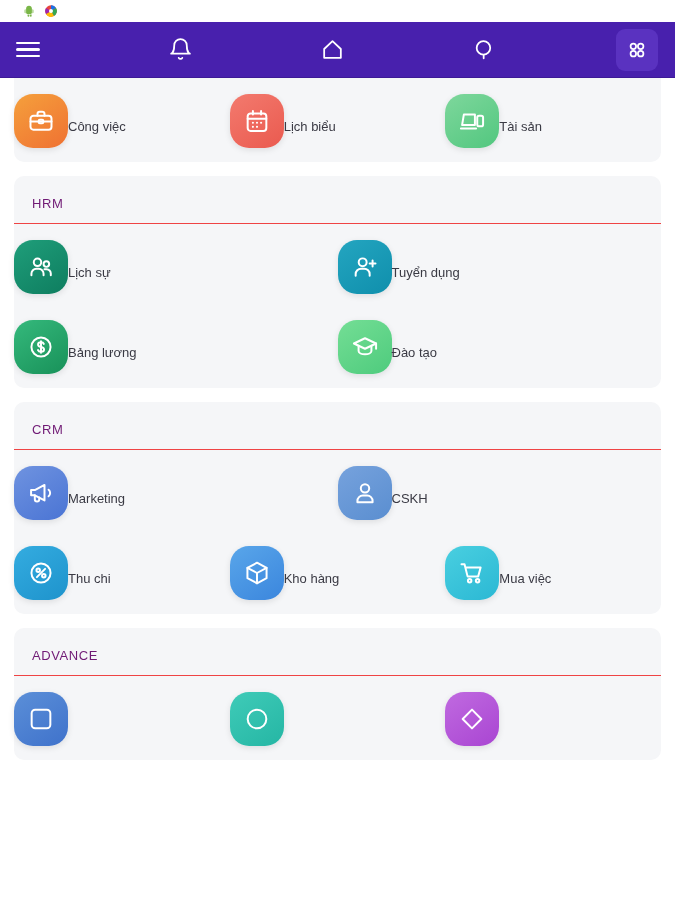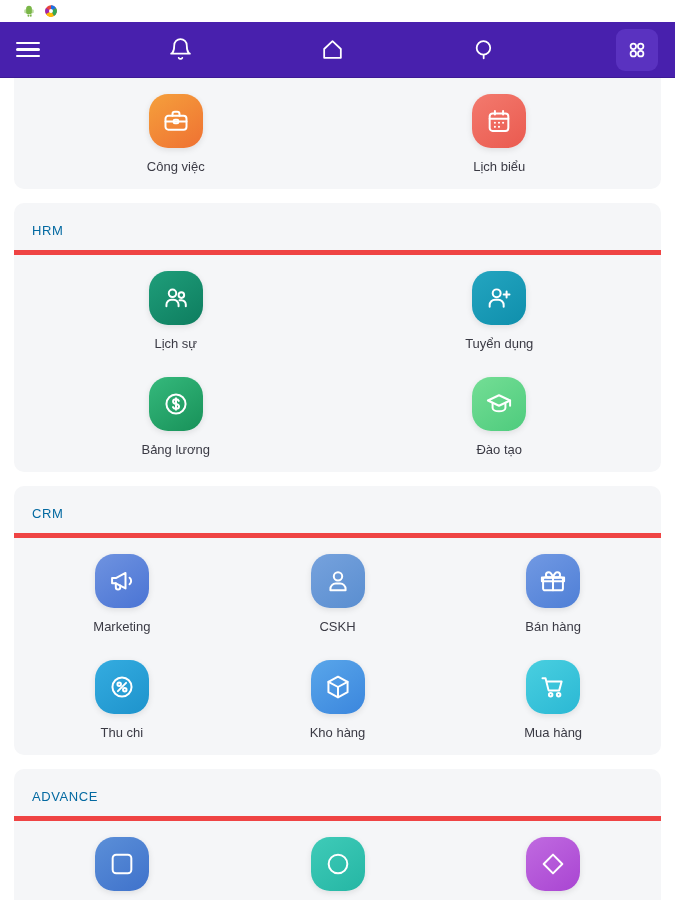--- a/index.html
+++ b/index.html
@@ -68,32 +68,32 @@
     border-radius: 10px;
     margin-bottom: 14px;
     padding-bottom: 14px;
   }
   .card.first { margin-top: 0; border-radius: 0 0 10px 10px; }
 
   .card-header {
     padding: 20px 18px 12px 18px;
     font-size: 13px;
     letter-spacing: 0.6px;
-    color: #0369a1;
-    border-bottom: 5px solid #ef4444;
+    color: #701a75;
+    border-bottom: 1px solid #ef4444;
   }
 
   .grid-row {
     display: flex;
     padding-top: 16px;
   }
   .tile {
     flex: 1;
     display: flex;
-    flex-direction: column;
+    flex-direction: row;
     align-items: center;
     cursor: pointer;
   }
   .tile-icon {
     width: 54px;
     height: 54px;
     border-radius: 19px;
     display: flex;
     align-items: center;
     justify-content: center;
@@ -200,20 +200,30 @@
                 <path d="M4 10h16M8.5 3.5v3M15.5 3.5v3"></path>
                 <circle cx="8.5" cy="13.5" r=".9" fill="#fff" stroke="none"></circle>
                 <circle cx="12" cy="13.5" r=".9" fill="#fff" stroke="none"></circle>
                 <circle cx="15.5" cy="13.5" r=".9" fill="#fff" stroke="none"></circle>
                 <circle cx="8.5" cy="17" r=".9" fill="#fff" stroke="none"></circle>
                 <circle cx="12" cy="17" r=".9" fill="#fff" stroke="none"></circle>
               </svg>
             </div>
             <div class="tile-label">Lịch biểu</div>
           </div>
+          <div class="tile">
+            <div class="tile-icon" style="background: linear-gradient(145deg, rgb(126, 215, 156), rgb(82, 199, 127));">
+              <svg viewBox="0 0 24 24" fill="none" stroke="#ffffff" stroke-width="1.7" stroke-linecap="round" stroke-linejoin="round">
+                <path d="M5 6.5h9.5v9H3.5z"></path>
+                <path d="M2.5 18.5h13"></path>
+                <rect x="16.5" y="7.5" width="5" height="9" rx="1.6"></rect>
+              </svg>
+            </div>
+            <div class="tile-label">Tài sản</div>
+          </div>
         </div>
       </div>
       <div class="card">
         <div class="card-header">HRM</div>
         <div class="grid-row">
           <div class="tile">
             <div class="tile-icon" style="background: linear-gradient(145deg, rgb(31, 158, 122), rgb(14, 125, 95));">
               <svg viewBox="0 0 24 24" fill="none" stroke="#ffffff" stroke-width="1.7" stroke-linecap="round" stroke-linejoin="round">
                 <circle cx="9" cy="8" r="3.2"></circle>
                 <path d="M3.8 19v-1.3A4.2 4.2 0 0 1 8 13.5h2a4.2 4.2 0 0 1 4.2 4.2V19"></path>
@@ -272,30 +282,20 @@
           </div>
           <div class="tile">
             <div class="tile-icon" style="background: linear-gradient(145deg, rgb(118, 162, 221), rgb(90, 142, 208));">
               <svg viewBox="0 0 24 24" fill="none" stroke="#ffffff" stroke-width="1.7" stroke-linecap="round" stroke-linejoin="round">
                 <circle cx="12" cy="8" r="3.6"></circle>
                 <path d="M5.5 20v-1.2a4.6 4.6 0 0 1 4.6-4.6h3.8a4.6 4.6 0 0 1 4.6 4.6V20z"></path>
               </svg>
             </div>
             <div class="tile-label">CSKH</div>
           </div>
-          <div class="tile">
-            <div class="tile-icon" style="background: linear-gradient(145deg, rgb(113, 153, 227), rgb(79, 127, 214));">
-              <svg viewBox="0 0 24 24" fill="none" stroke="#ffffff" stroke-width="1.7" stroke-linecap="round" stroke-linejoin="round">
-                <rect x="3.5" y="9" width="17" height="11" rx="1.6"></rect>
-                <path d="M2.5 9h19v3.2h-19zM12 9v11"></path>
-                <path d="M12 9S10.6 4.5 8.2 4.5A2.2 2.2 0 0 0 8.2 9zM12 9s1.4-4.5 3.8-4.5A2.2 2.2 0 0 1 15.8 9z"></path>
-              </svg>
-            </div>
-            <div class="tile-label">Bán hàng</div>
-          </div>
         </div>
         <div class="row-gap"></div>
         <div class="grid-row">
           <div class="tile">
             <div class="tile-icon" style="background: linear-gradient(145deg, rgb(52, 172, 224), rgb(30, 147, 204));">
               <svg viewBox="0 0 24 24" fill="none" stroke="#ffffff" stroke-width="1.7" stroke-linecap="round" stroke-linejoin="round">
                 <circle cx="12" cy="12" r="8.2"></circle>
                 <path d="M15.5 8.5 8.5 15.5"></path>
                 <circle cx="9.6" cy="9.6" r="1.5"></circle>
                 <circle cx="14.4" cy="14.4" r="1.5"></circle>
@@ -313,21 +313,21 @@
             <div class="tile-label">Kho hàng</div>
           </div>
           <div class="tile">
             <div class="tile-icon" style="background: linear-gradient(145deg, rgb(73, 207, 224), rgb(43, 184, 212));">
               <svg viewBox="0 0 24 24" fill="none" stroke="#ffffff" stroke-width="1.7" stroke-linecap="round" stroke-linejoin="round">
                 <path d="M3 4.5h2.6l2.6 10.4h9.1l2.1-7.6H6.4"></path>
                 <circle cx="10" cy="18.6" r="1.5"></circle>
                 <circle cx="16.8" cy="18.6" r="1.5"></circle>
               </svg>
             </div>
-            <div class="tile-label">Mua hàng</div>
+            <div class="tile-label">Mua việc</div>
           </div>
         </div>
       </div>
       <div class="card">
         <div class="card-header">ADVANCE</div>
         <div class="grid-row">
           <div class="tile">
             <div class="tile-icon" style="background: linear-gradient(145deg, rgb(91, 143, 216), rgb(63, 114, 203));">
               <svg viewBox="0 0 24 24" fill="none" stroke="#ffffff" stroke-width="1.7" stroke-linecap="round" stroke-linejoin="round">
                 <rect x="4" y="4" width="16" height="16" rx="3"></rect>

